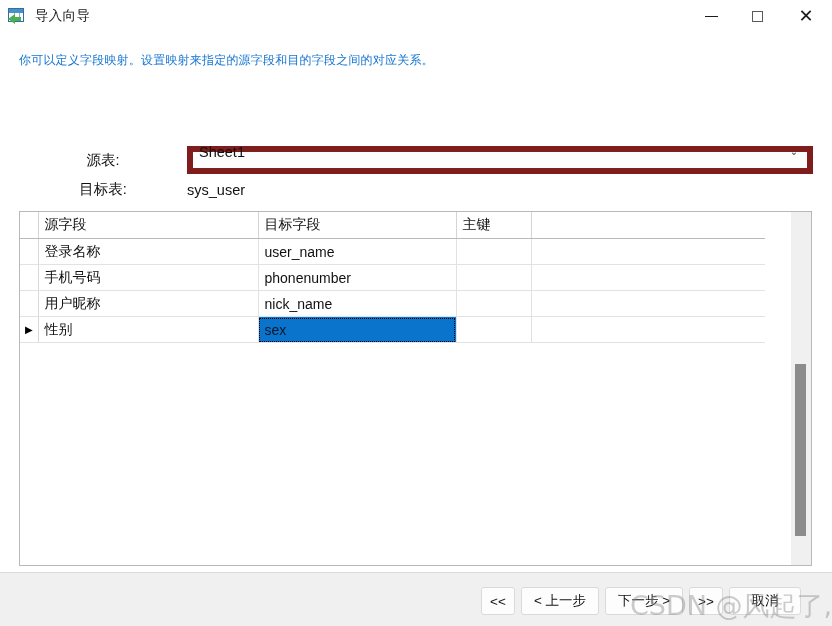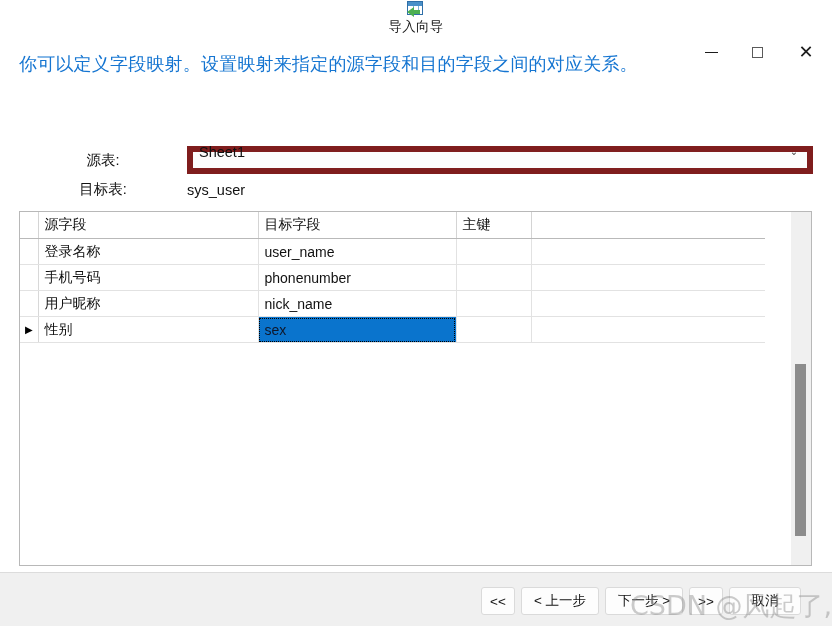--- a/index.html
+++ b/index.html
@@ -15,21 +15,20 @@
     position: relative;
   }
 
   
   .titlebar {
     height: 32px;
     display: flex;
     align-items: center;
     background: #ffffff;
     position: relative;
-    flex-direction: column;
   }
   .title-icon {
     width: 20px;
     height: 18px;
     margin-left: 7px;
     margin-right: 8px;
     position: relative;
     flex: 0 0 auto;
   }
   .title-text {
@@ -75,21 +74,21 @@
     line-height: 18px;
     color: #1c1c1c;
     font-family: "DejaVu Sans", sans-serif;
   }
 
   
   .instruction {
     position: absolute;
     left: 19px;
     top: 52px;
-    font-size: 18px;
+    font-size: 12px;
     color: #1575d1;
     letter-spacing: 0.2px;
   }
 
   
   .form-row {
     position: absolute;
     left: 19px;
     display: flex;
     align-items: center;

